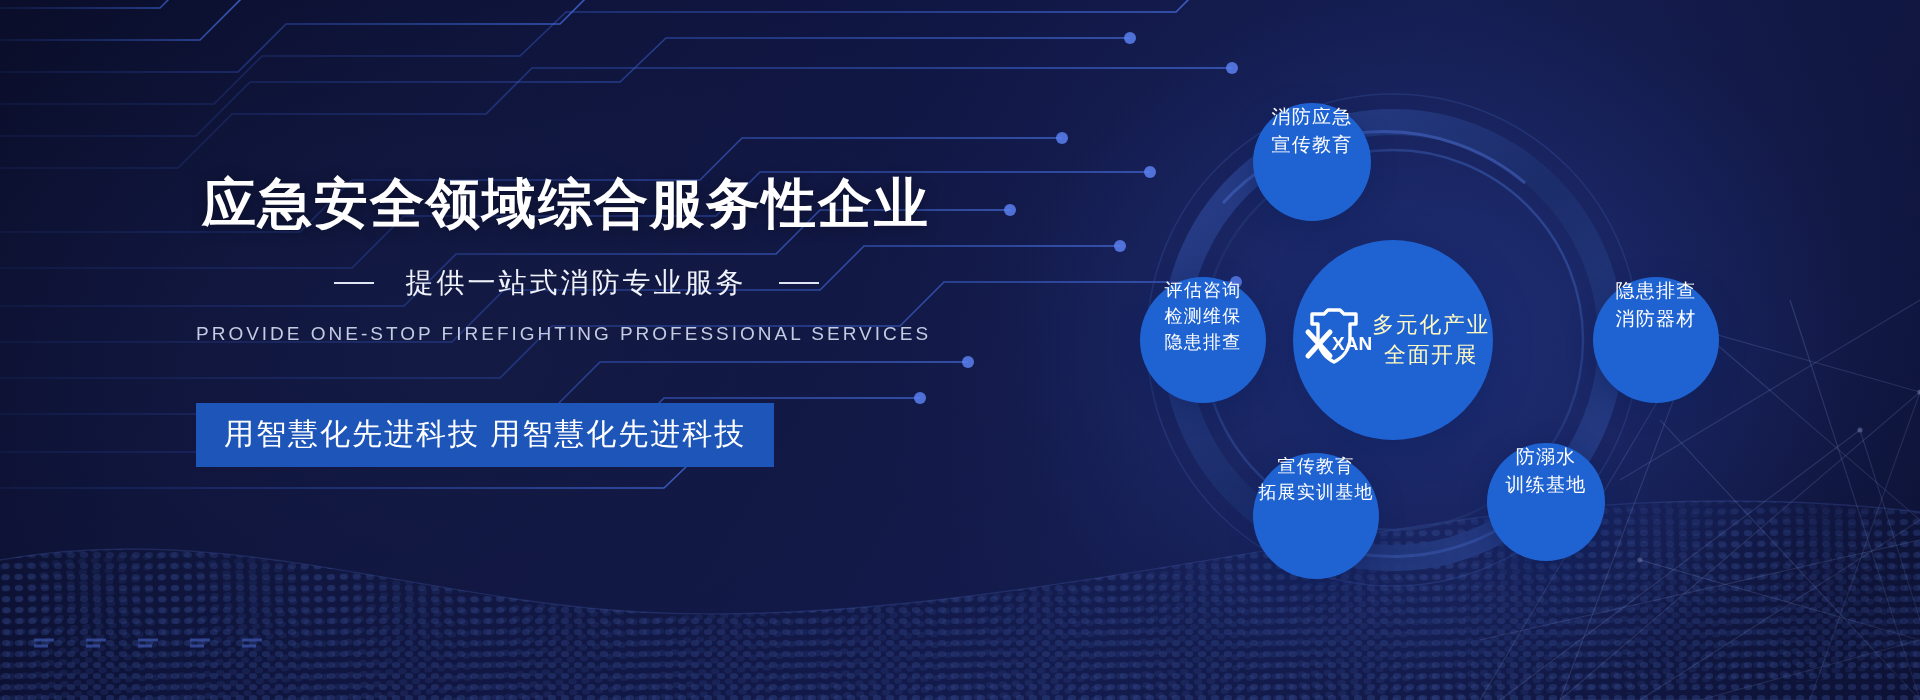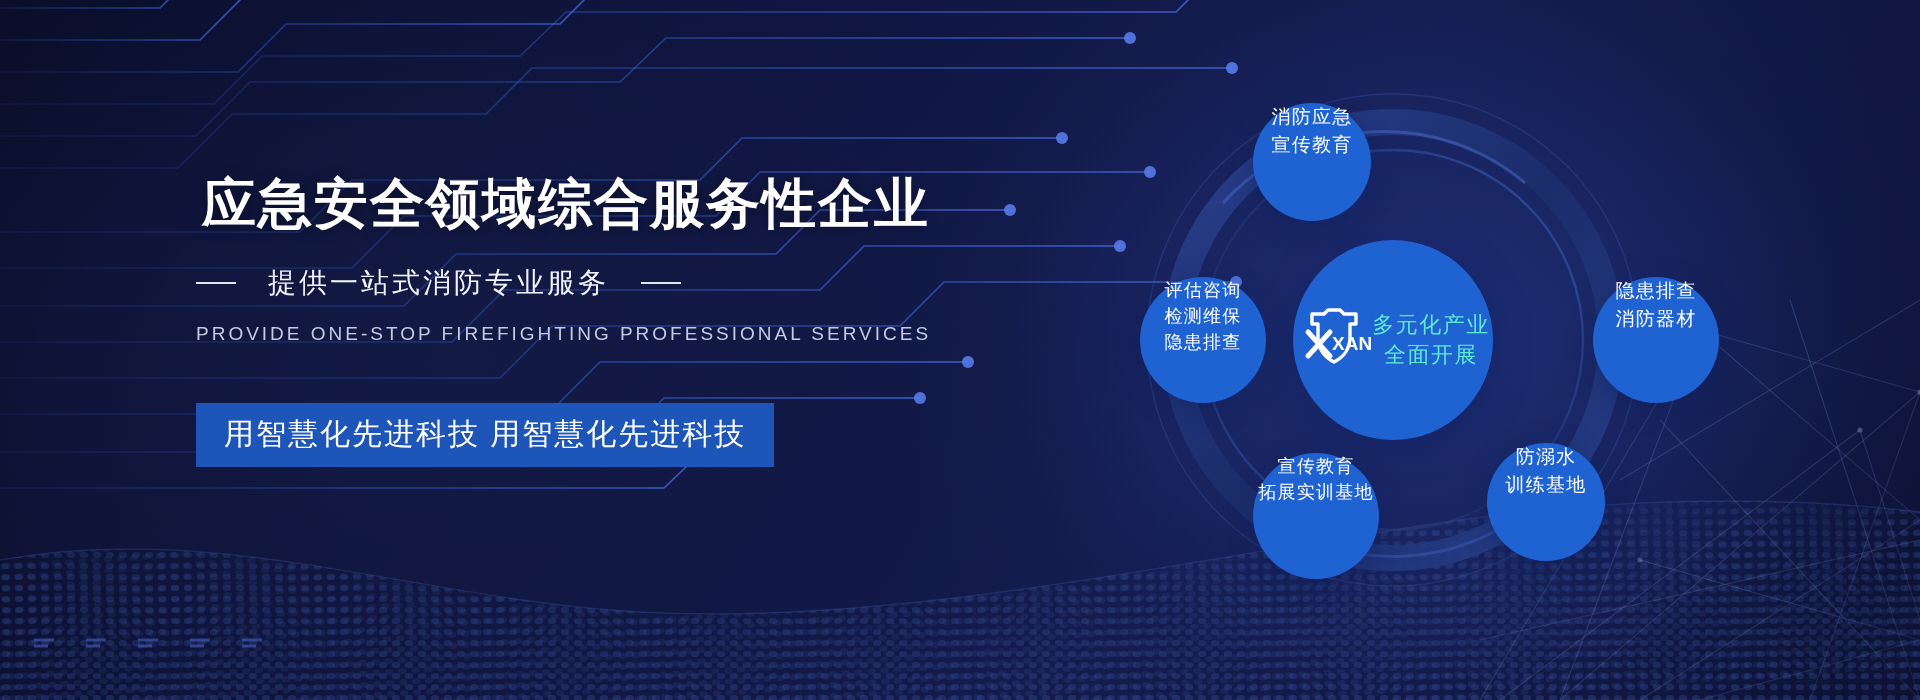--- a/index.html
+++ b/index.html
@@ -45,20 +45,21 @@
     line-height: 1.18;
     margin: 6px;
     white-space: nowrap;
     text-shadow: 0 2px 14px rgba(0,0,0,0.35);
   }
   .sub-row {
     display: flex;
     align-items: center;
     gap: 32px;
     margin-top: 28px;
+    justify-content: center;
   }
   .dash {
     display: block;
     width: 40px;
     height: 2px;
     background: #dfe5f5;
     flex: 0 0 auto;
   }
   .subhead {
     font-size: 28px;
@@ -135,21 +136,21 @@
     border-radius: 50%;
     background: #1f63d2;
     display: flex;
     flex-direction: row;
     align-items: center;
     justify-content: center;
     cursor: pointer;
     box-shadow: 0 8px 34px rgba(10,30,90,0.5);
   }
   .logo-wrap { margin-bottom: 4px; }
-  .center-lines { text-align: center; color: #5eead4; }
+  .center-lines { text-align: center; color: #fef9c3; }
   .center-lines .ln {
     font-size: 22px;
     line-height: 1.35;
     letter-spacing: 1.5px;
     white-space: nowrap;
     font-weight: 500;
   }
 
   
   .n-tl { left: 148px; top: 48px;  width: 118px; height: 118px; }

